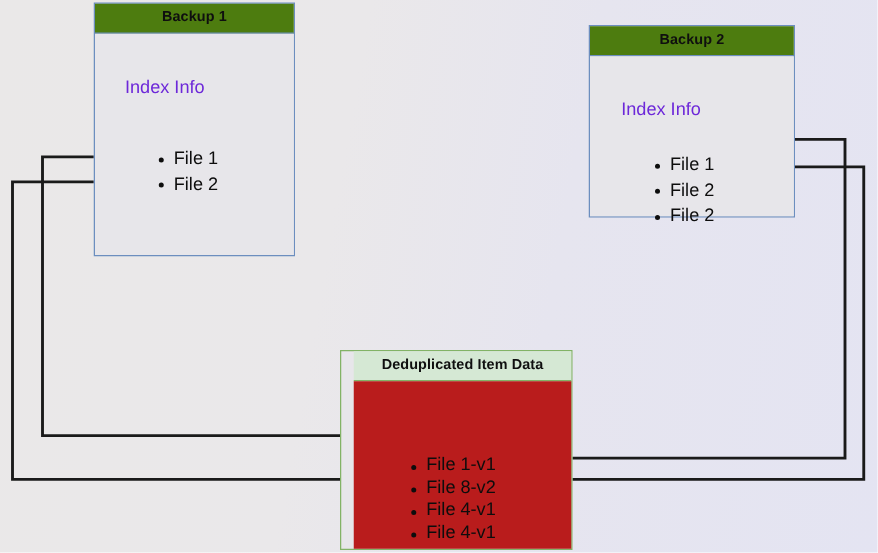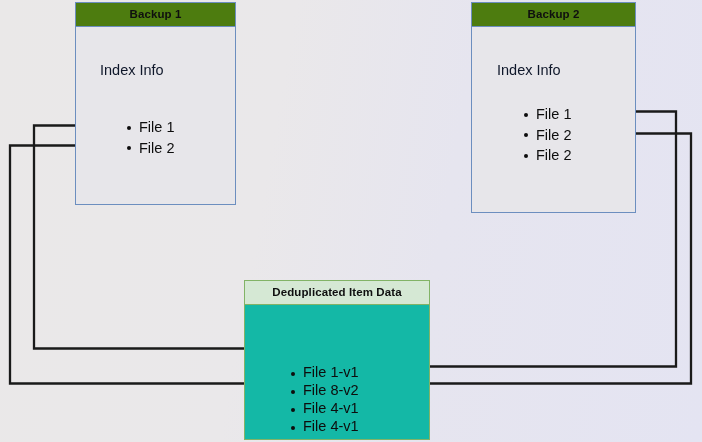--- a/index.html
+++ b/index.html
@@ -48,26 +48,26 @@
   }
   .node.green .node-header {
     background: #d5e8d4;
     border-bottom-color: #82b366;
   }
   .node-body {
     position: relative;
     height: calc(100% - 24px);
     background: #e7e6ea;
   }
-  .node.green .node-body { background: #14b8a6; }
+  .node.green .node-body { background: #b91c1c; }
 
   .index-label {
     position: absolute;
     font-size: 14.5px;
-    color: #0f172a;
+    color: #6d28d9;
     white-space: nowrap;
   }
   .bullet-list {
     position: absolute;
     margin: 0;
     padding: 0;
     list-style: none;
   }
   .bullet-list li {
     position: relative;
@@ -114,33 +114,33 @@
     <div class="node-header">Backup 1</div>
     <div class="node-body">
       <div class="index-label" style="left:24px; top:35px;">Index Info</div>
       <ul class="bullet-list" style="left:50px; top:90px;">
         <li>File 1</li>
         <li>File 2</li>
       </ul>
     </div>
   </div>
 
-  <div class="node blue" style="left:471px; top:2px; width:165px; height:211px;">
+  <div class="node blue" style="left:471px; top:20px; width:165px; height:154px;">
     <div class="node-header">Backup 2</div>
     <div class="node-body">
       <div class="index-label" style="left:25px; top:35px;">Index Info</div>
       <ul class="bullet-list" style="left:51px; top:77px;">
         <li>File 1</li>
         <li>File 2</li>
         <li>File 2</li>
       </ul>
     </div>
   </div>
 
-  <div class="node green" style="left:244px; top:280px; width:186px; height:160px;">
+  <div class="node green" style="left:272px; top:280px; width:186px; height:160px;padding-left:10px;">
     <div class="node-header">Deduplicated Item Data</div>
     <div class="node-body">
       <ul class="bullet-list wide" style="left:45px; top:58px;">
         <li>File 1-v1</li>
         <li>File 8-v2</li>
         <li>File 4-v1</li>
         <li>File 4-v1</li>
       </ul>
     </div>
   </div>

